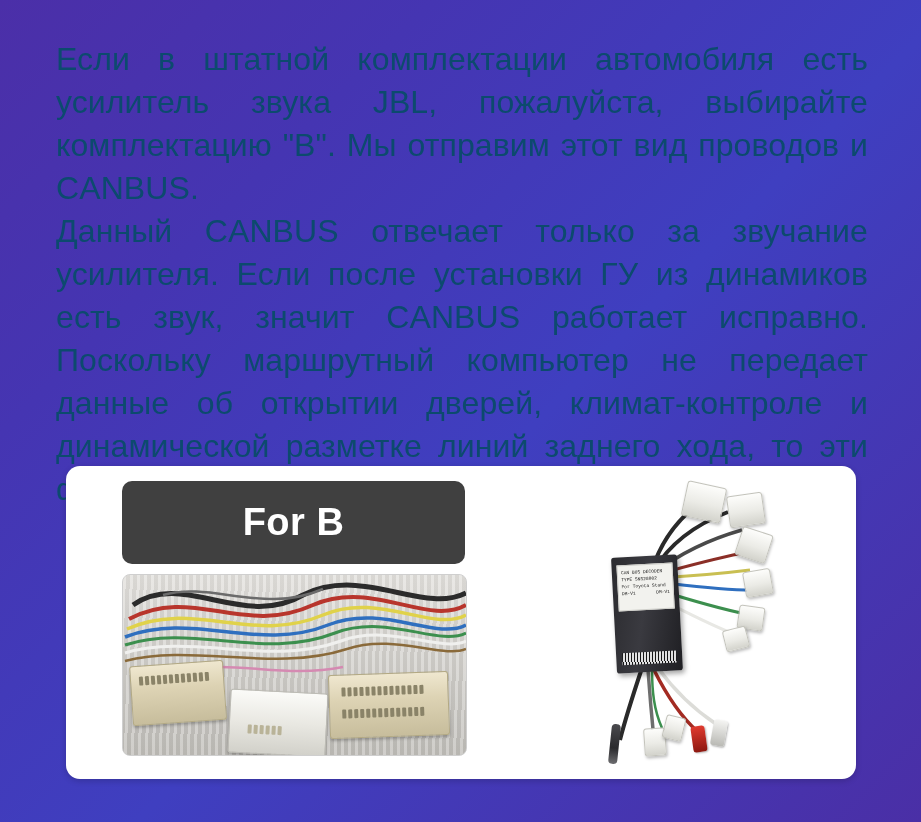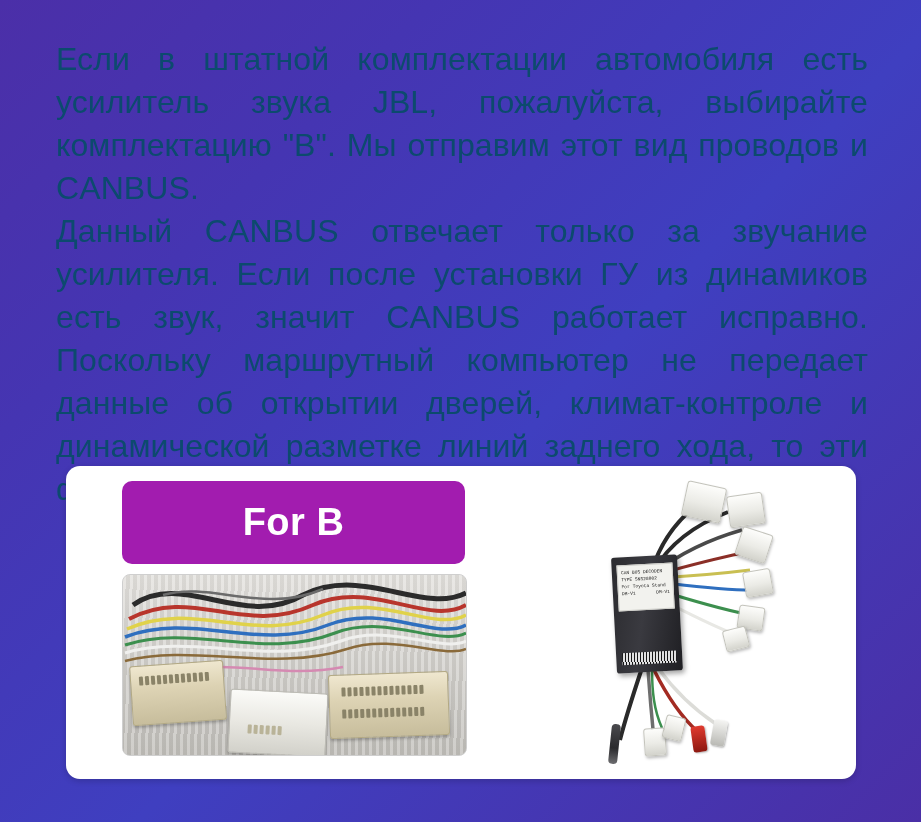--- a/index.html
+++ b/index.html
@@ -46,21 +46,21 @@
     border-radius: 14px;
     box-shadow: 0 2px 6px rgba(0,0,0,0.18);
   }
 
   .label-plate {
     position: absolute;
     left: 56px;
     top: 15px;
     width: 343px;
     height: 83px;
-    background: #a21caf;
+    background: #404040;
     border-radius: 10px;
     display: flex;
     align-items: center;
     justify-content: center;
   }
   .label-plate .txt {
     color: #ffffff;
     font-size: 38px;
     font-weight: bold;
     letter-spacing: 0.5px;

